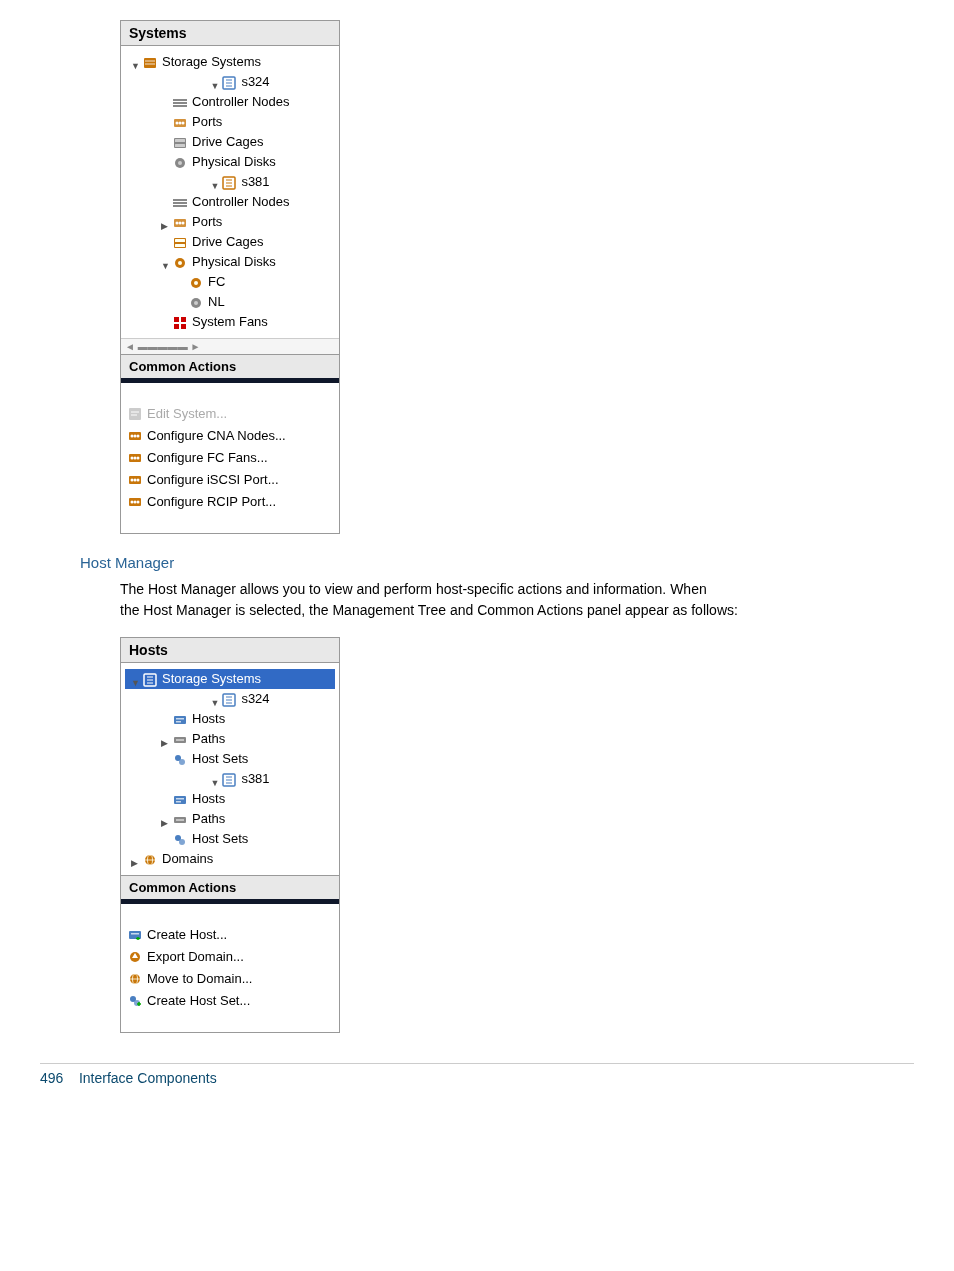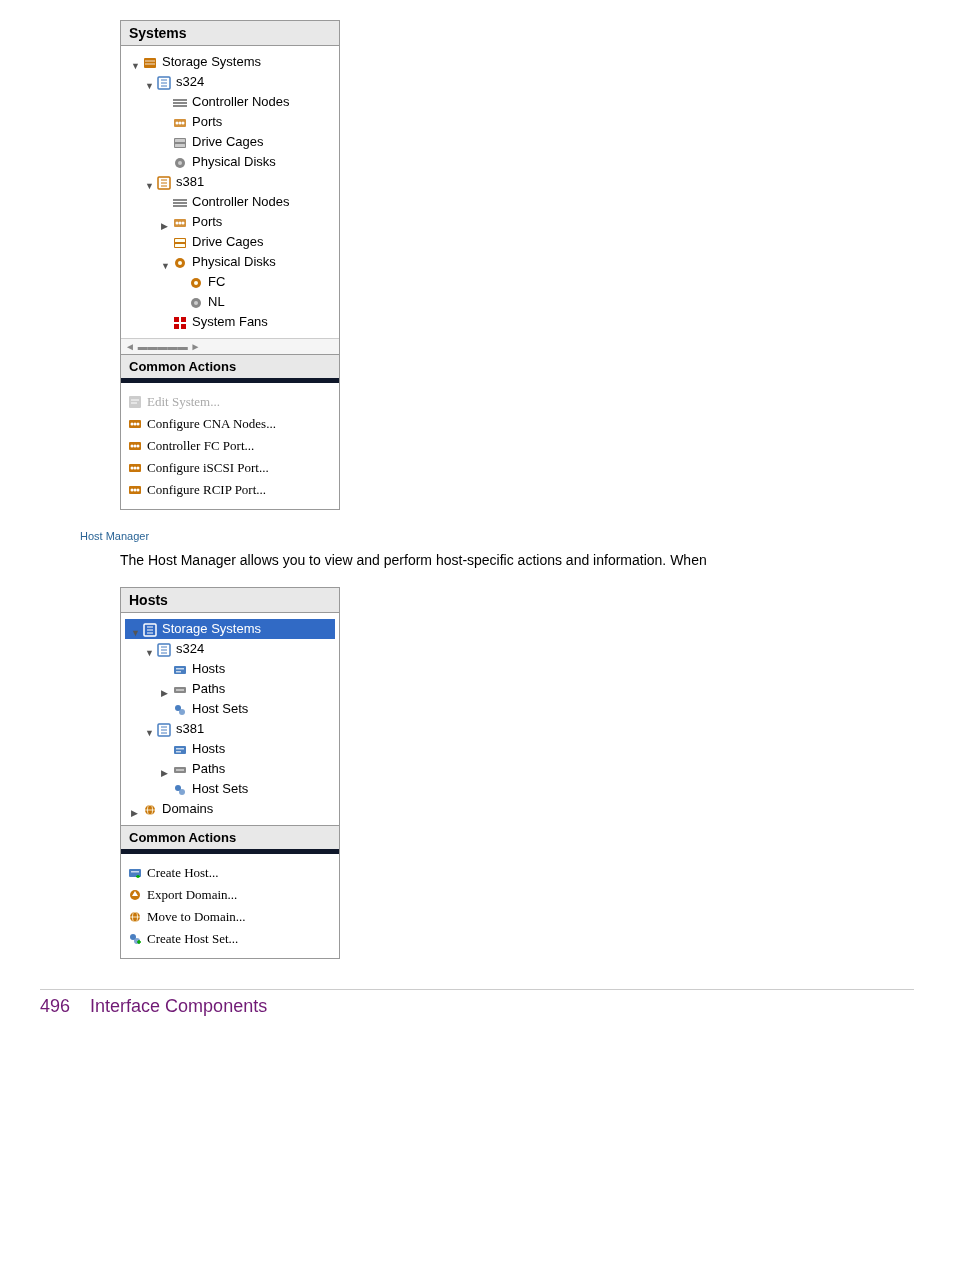--- a/index.html
+++ b/index.html
@@ -42,21 +42,21 @@
       line-height: 18px;
       cursor: default;
     }
 
     .tree-item.selected {
       background: #316ac5;
       color: #fff;
     }
 
     .indent1 { padding-left: 6px; }
-    .indent2 { padding-left: 20px; }
+    .indent2 { padding-left: 20px; justify-content: center; }
     .indent3 { padding-left: 36px; align-items: center; }
     .indent4 { padding-left: 52px; }
 
     .arrow {
       display: inline-block;
       width: 10px;
       height: 10px;
       margin-right: 2px;
       font-size: 9px;
       color: #555;
@@ -94,22 +94,21 @@
 
     .common-actions-title {
       background: #e8e8e8;
       border-bottom: 5px solid #0f172a;
       padding: 4px 8px;
       font-weight: bold;
       font-size: 13px;
     }
 
     .actions-container {
-      padding: 8px 6px;
-      font-family: Liberation Serif, serif;
+      padding: 20px 6px;
     }
 
     .action-item {
       display: flex;
       align-items: center;
       padding: 2px 0;
       line-height: 18px;
       cursor: pointer;
     }
 
@@ -125,41 +124,41 @@
       flex-shrink: 0;
       font-size: 12px;
       display: inline-flex;
       align-items: center;
       justify-content: center;
     }
 
     
     .section-heading {
       color: #2a6496;
-      font-size: 11px;
+      font-size: 15px;
       font-weight: normal;
       margin: 20px 0 8px 1px;
     }
 
     .description-text {
       margin-left: 80px;
       margin-bottom: 16px;
       font-size: 14px;
       line-height: 1.5;
       color: #000;
     }
 
     .panel-wrapper {
       margin-left: 80px;
     }
 
     .footer-text {
       margin-top: 30px;
-      font-size: 18px;
-      color: #701a75;
+      font-size: 14px;
+      color: #0c4a6e;
       padding-top: 6px;
       border-top: 1px solid #ccc;
     }
 
     
     .svg-icon {
       width: 14px;
       height: 14px;
       display: inline-block;
       margin-right: 3px;
@@ -379,21 +378,21 @@
 
       <div class="action-item">
         <span class="action-icon">
           <svg width="14" height="14" viewBox="0 0 14 14">
               <rect x="1" y="3" width="12" height="8" rx="1" fill="#c8760a"></rect>
               <circle cx="4" cy="7" r="1.5" fill="#fff"></circle>
               <circle cx="7" cy="7" r="1.5" fill="#fff"></circle>
               <circle cx="10" cy="7" r="1.5" fill="#fff"></circle>
             </svg>
         </span>
-        <span>Controller FC Port...</span>
+        <span>Configure FC Fans...</span>
       </div>
 
       <div class="action-item">
         <span class="action-icon">
           <svg width="14" height="14" viewBox="0 0 14 14">
               <rect x="1" y="3" width="12" height="8" rx="1" fill="#c8760a"></rect>
               <circle cx="4" cy="7" r="1.5" fill="#fff"></circle>
               <circle cx="7" cy="7" r="1.5" fill="#fff"></circle>
               <circle cx="10" cy="7" r="1.5" fill="#fff"></circle>
             </svg>
@@ -414,20 +413,21 @@
       </div>
 
     </div>
   </div>
 </div>
 
 <h2 class="section-heading" style="margin-left:40px;">Host Manager</h2>
 
 <div class="description-text">
   <span>The Host Manager allows you to view and perform host-specific actions and information. When</span><br>
+  <span>the Host Manager is selected, the Management Tree and Common Actions panel appear as follows:</span>
 </div>
 
 <div class="panel-wrapper">
   <div class="panel">
     <div class="panel-title">Hosts</div>
     <div class="tree-container">
 
       <div class="tree-item indent1 selected">
         <span class="arrow arrow-down"></span>
         <span class="icon">

